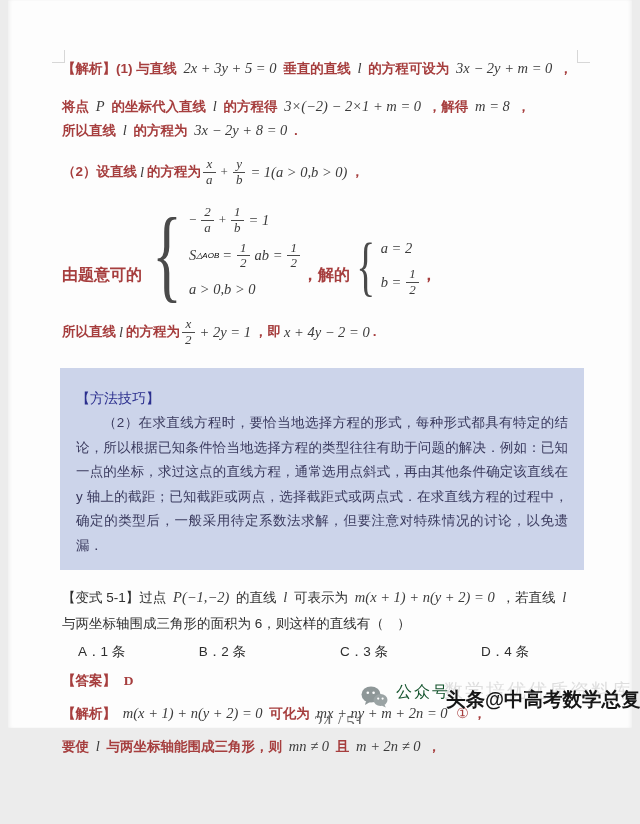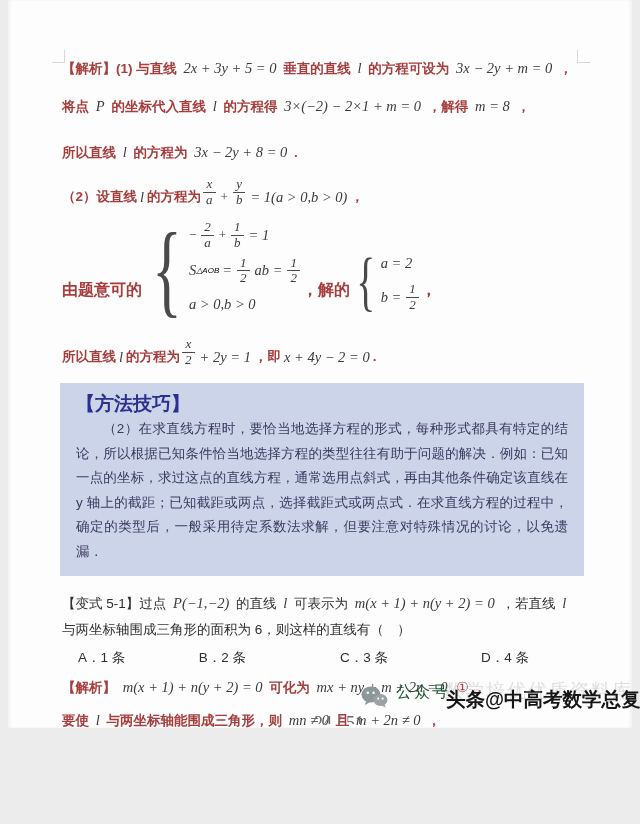--- a/index.html
+++ b/index.html
@@ -17,32 +17,32 @@
   .content{position:absolute;left:54px;top:58px;width:520px;}
   .line{line-height:20px;font-size:13.5px;display:block;}
   .red{color:var(--red);font-weight:600;}
   .m{font-family:"Liberation Serif",serif;font-style:italic;color:var(--math);
      font-size:14.5px;margin:0 3px;white-space:nowrap;}
   .frac{display:inline-block;text-align:center;vertical-align:middle;line-height:1.1;
         font-family:"Liberation Serif",serif;font-style:italic;color:var(--math);font-size:13px;margin:0 2px;}
   .frac .num{display:block;padding:0 3px;}
   .frac .den{display:block;border-top:1px solid #4a4a4a;padding:0 3px;}
   .sub{font-size:8px;font-style:italic;vertical-align:-3px;}
-  .fline{display:flex;align-items:flex-end;flex-wrap:nowrap;}
+  .fline{display:flex;align-items:center;flex-wrap:nowrap;}
   .sysline{display:flex;align-items:flex-end;margin:10px 0 6px 0;}
   .pbot{padding-bottom:20px;}
   .casewrap{display:inline-flex;align-items:center;}
   .brace{font-family:"Liberation Serif",serif;font-weight:200;color:#4a4a4a;
          transform:scaleX(.6);display:inline-block;}
   .b3{font-size:104px;line-height:104px;margin-right:-6px;}
   .b2{font-size:66px;line-height:66px;margin-right:-4px;}
   .cases{display:inline-flex;flex-direction:column;}
   .crow{display:flex;align-items:center;margin:3px 0;min-height:26px;}
   .tipbox{background:var(--blue-bg);margin:16px 0 14px -2px;padding:8px 16px 12px 16px;width:524px;}
-  .tipbox .tiptitle{color:var(--blue-head);font-weight:700;font-size:19px;line-height:26px;}
+  .tipbox .tiptitle{color:var(--blue-head);font-weight:400;font-size:14px;line-height:26px;margin-top:9px;}
   .tipbox p{color:var(--blue-text);font-size:13.5px;line-height:24.5px;text-align:justify;
             text-indent:2em;}
   .qline{color:var(--black);font-size:13.5px;line-height:26px;font-weight:500;}
   .qlabel{font-weight:400;}
   .opts{display:flex;padding-left:16px;margin:6px 0 10px 0;font-size:13.5px;color:var(--black);gap:40px;}
   .opt{width:115px;}
   .opt:first-child{width:92px;}
   .ans-val{font-family:"Liberation Serif",serif;color:var(--red);font-weight:600;margin-left:4px;}
   .circ{color:var(--red);font-size:14px;margin-left:2px;}
   .mop{font-family:"Liberation Serif",serif;color:var(--math);font-size:13px;margin:0 3px;}
@@ -68,33 +68,33 @@
     <div class="line" style="margin-bottom:17px;">
       <span class="red">【解析】(1) 与直线</span>
       <span class="m">2x + 3y + 5 = 0</span>
       <span class="red">垂直的直线</span>
       <span class="m">l</span>
       <span class="red">的方程可设为</span>
       <span class="m">3x − 2y + m = 0</span>
       <span class="red">，</span>
     </div>
 
-    <div class="line" style="margin-bottom:25px;">
+    <div class="line" style="margin-bottom:3px;">
       <span class="red">将点</span>
       <span class="m">P</span>
       <span class="red">的坐标代入直线</span>
       <span class="m">l</span>
       <span class="red">的方程得</span>
       <span class="m">3×(−2) − 2×1 + m = 0</span>
       <span class="red">，解得</span>
       <span class="m">m = 8</span>
       <span class="red">，</span>
     </div>
 
-    <div class="line" style="margin-bottom:4px;">
+    <div class="line" style="margin-bottom:11px;">
       <span class="red">所以直线</span>
       <span class="m">l</span>
       <span class="red">的方程为</span>
       <span class="m">3x − 2y + 8 = 0</span>
       <span class="red">.</span>
     </div>
 
     <div class="line fline" style="margin-bottom:4px;height:40px;">
       <span class="red">（2）设直线</span>
       <span class="m">l</span>
@@ -199,20 +199,24 @@
       <span>与两坐标轴围成三角形的面积为 6，则这样的直线有（　）</span>
     </div>
 
     <div class="opts">
       <span class="opt">A．1 条</span>
       <span class="opt">B．2 条</span>
       <span class="opt">C．3 条</span>
       <span class="opt">D．4 条</span>
     </div>
 
+    <div class="line" style="margin-bottom:12px;">
+      <span class="red">【答案】</span>
+      <span class="ans-val">D</span>
+    </div>
 
     <div class="line" style="margin-bottom:12px;">
       <span class="red">【解析】</span>
       <span class="m">m(x + 1) + n(y + 2) = 0</span>
       <span class="red">可化为</span>
       <span class="m">mx + ny + m + 2n = 0</span>
       <span class="circ">①</span>
       <span class="red">，</span>
     </div>
 

